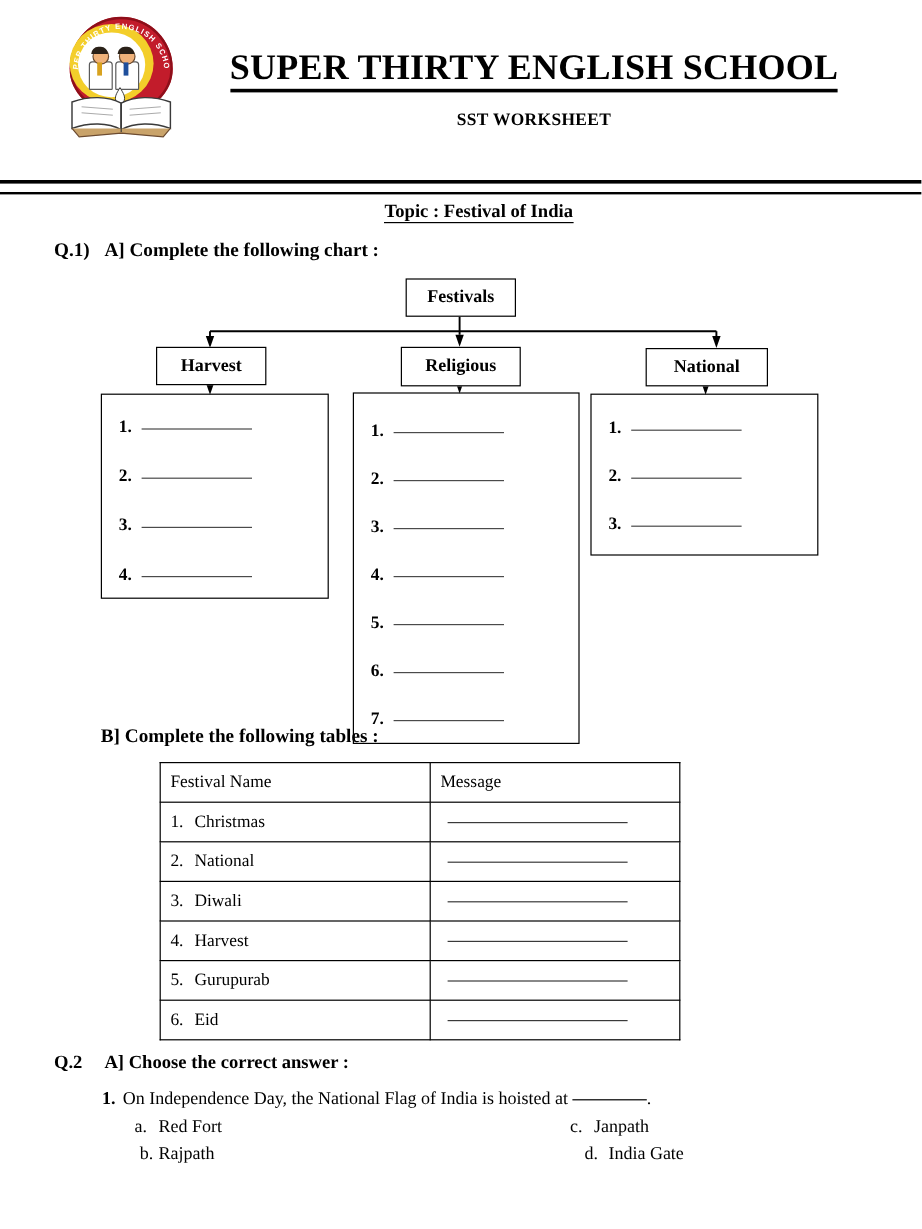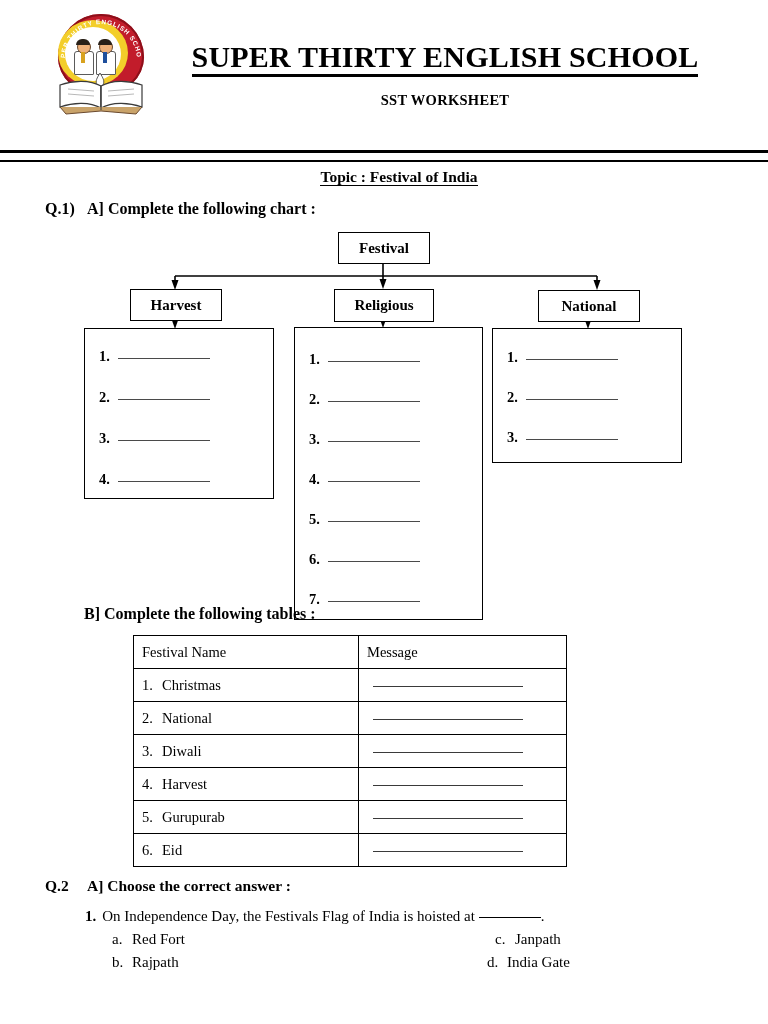--- a/index.html
+++ b/index.html
@@ -274,22 +274,22 @@
     vertical-align: 3px;
   }
 
   .opt {
     position: absolute;
     font-size: 15px;
     white-space: nowrap;
   }
   .opt .olet { display: inline-block; width: 20px; }
   .opt-a { left: 112px; top: 931px; }
-  .opt-b { left: 112px; top: 954px; }
-  .opt-c { left: 475px; top: 931px; margin-left: 20px; }
+  .opt-b { left: 112px; top: 954px; text-align: center; }
+  .opt-c { left: 475px; top: 931px; }
   .opt-d { left: 475px; top: 954px; margin-left: 12px; }
 </style>
 </head>
 <body>
 
 <div class="header">
 
   <div class="logo">
     <div class="logo-oval"></div>
     <div class="logo-oval-inner"></div>
@@ -368,21 +368,21 @@
   <polygon points="175,329 171.5,319 178.5,319" fill="#000"></polygon>
 
   <line x1="383" y1="320" x2="383" y2="320" stroke="#000" stroke-width="1.6"></line>
   <polygon points="383,328 379.5,318 386.5,318" fill="#000"></polygon>
 
   <line x1="588" y1="320" x2="588" y2="320" stroke="#000" stroke-width="1.6"></line>
   <polygon points="588,329 584.5,319 591.5,319" fill="#000"></polygon>
 </svg>
 
 <div class="node node-festivals">
-  <span>Festival</span>
+  <span>Festivals</span>
 </div>
 <div class="node node-harvest">
   <span>Harvest</span>
 </div>
 <div class="node node-religious">
   <span>Religious</span>
 </div>
 <div class="node node-national">
   <span>National</span>
 </div>
@@ -489,21 +489,21 @@
       <td class="msg"><span class="msg-rule"></span></td>
     </tr>
   </tbody>
 </table>
 
 <div class="q2-label">
   <span class="qnum">Q.2</span><span>A] Choose the correct answer :</span>
 </div>
 
 <div class="q2-stem">
-  <span class="snum">1.</span><span>On Independence Day, the Festivals Flag of India is hoisted at</span>&nbsp;<span class="stem-blank"></span><span>.</span>
+  <span class="snum">1.</span><span>On Independence Day, the National Flag of India is hoisted at</span>&nbsp;<span class="stem-blank"></span><span>.</span>
 </div>
 
 <div class="opt opt-a">
   <span class="olet">a.</span><span>Red Fort</span>
 </div>
 <div class="opt opt-b">
   <span class="olet">b.</span><span>Rajpath</span>
 </div>
 <div class="opt opt-c">
   <span class="olet">c.</span><span>Janpath</span>

